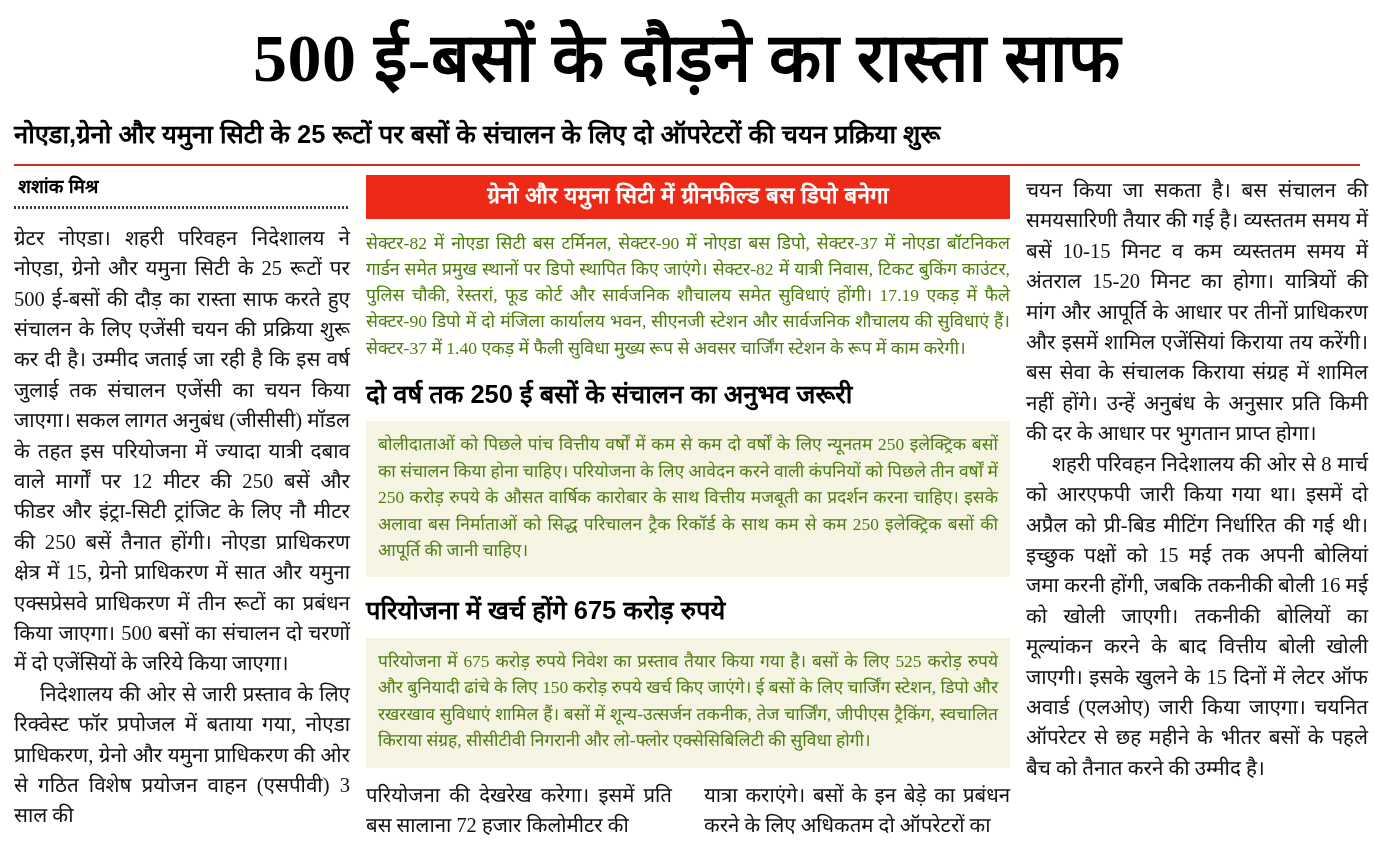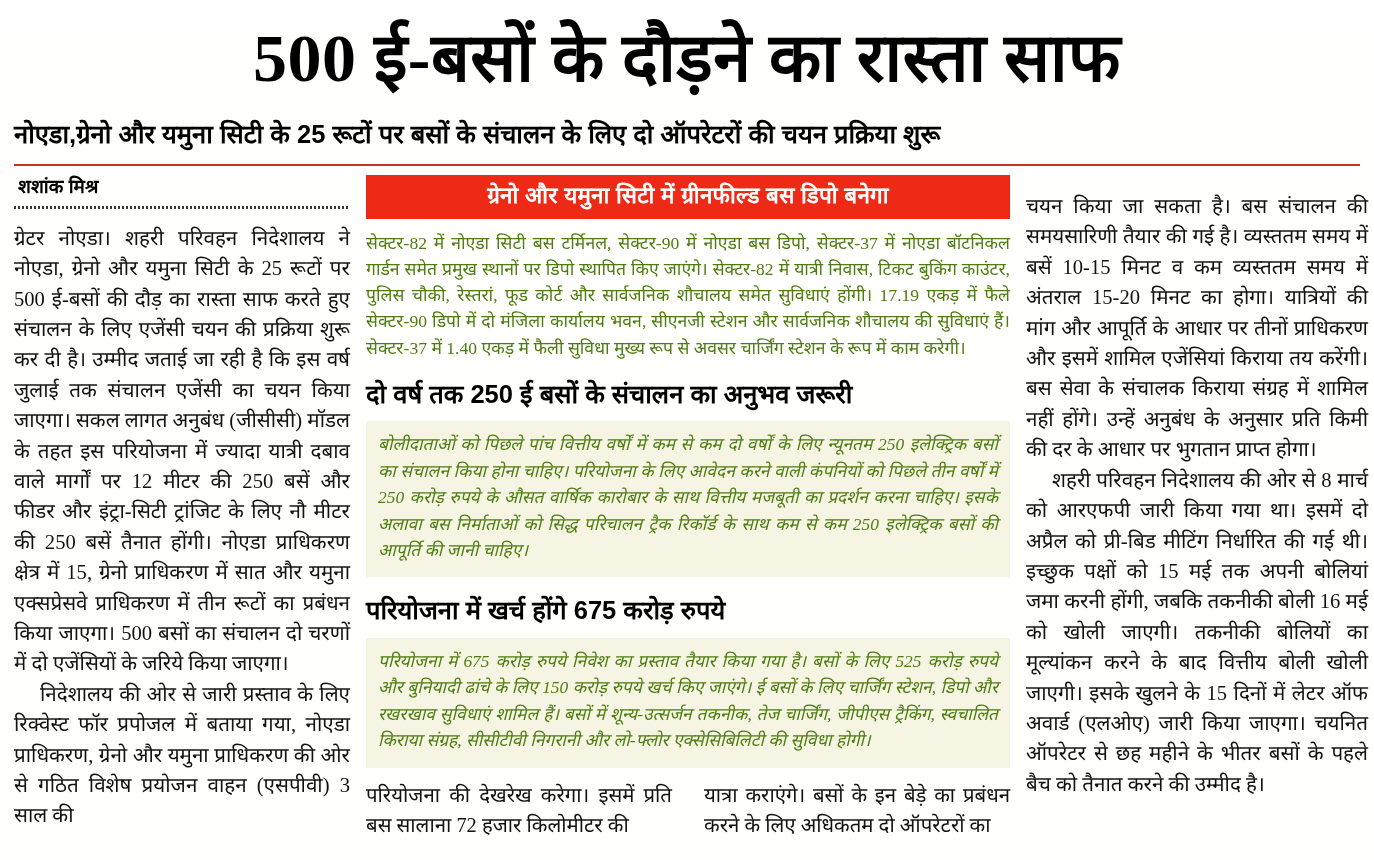--- a/index.html
+++ b/index.html
@@ -58,21 +58,21 @@
 
   
   .body-area {
     display: flex;
     gap: 16px;
     margin-top: 9px;
     height: 652px;
   }
   .col-left  { width: 336px; flex: 0 0 336px; }
   .col-mid   { width: 644px; flex: 0 0 644px; }
-  .col-right { width: 342px; flex: 0 0 342px; margin-top: 16px; }
+  .col-right { width: 342px; flex: 0 0 342px; }
 
   
   .byline {
     font-family: "Liberation Sans", "DejaVu Sans", sans-serif;
     font-weight: bold;
     font-size: 19px;
     color: #000;
     margin: 0 0 6px 4px;
     line-height: 1.3;
   }
@@ -131,21 +131,21 @@
     margin: 18px 0 12px 0;
     white-space: nowrap;
   }
 
   
   .cream-box {
     background: #f6f5e4;
     padding: 10px 12px 14px 12px;
     box-sizing: border-box;
   }
-  .cream-box .ptext-dense { font-size: 17.4px; line-height: 26.4px; font-style: italic; }
+  .cream-box .ptext-dense { font-size: 17.4px; line-height: 26.4px; }
 
   
   .bottom-split {
     display: flex;
     gap: 32px;
     margin-top: 12px;
   }
   .bottom-split > div { flex: 1 1 0; min-width: 0; }
   .ptext-bottom {
     font-family: "Liberation Serif", "DejaVu Serif", serif;

